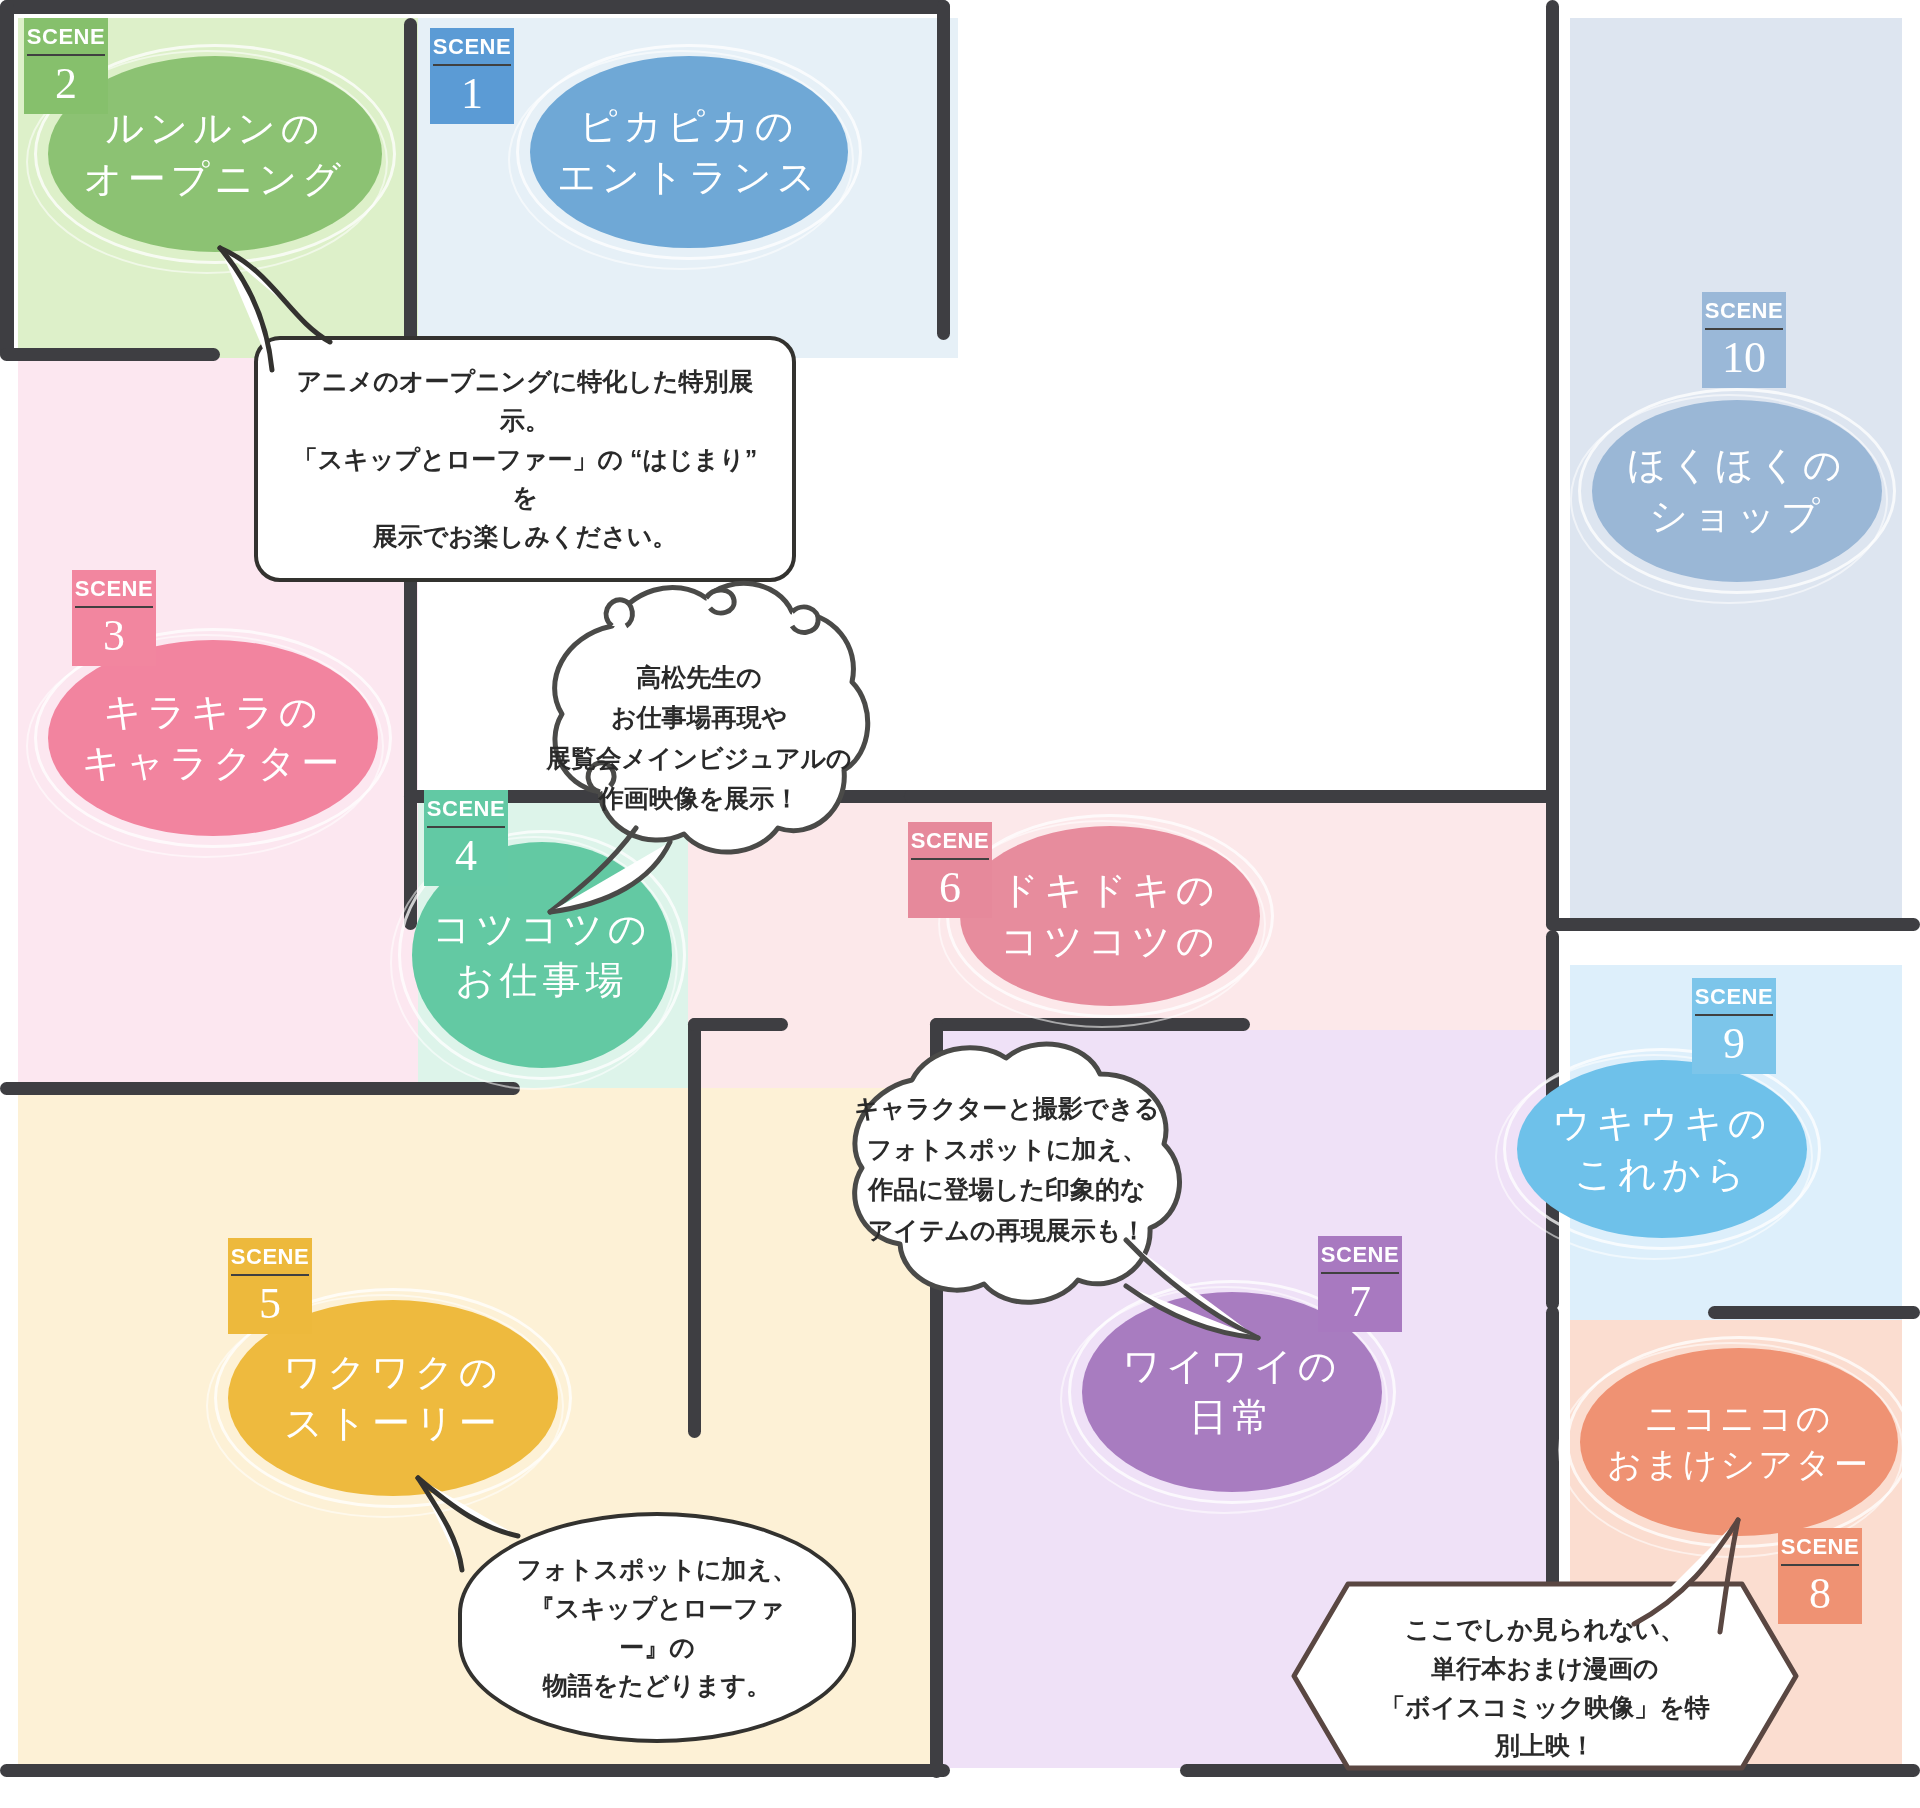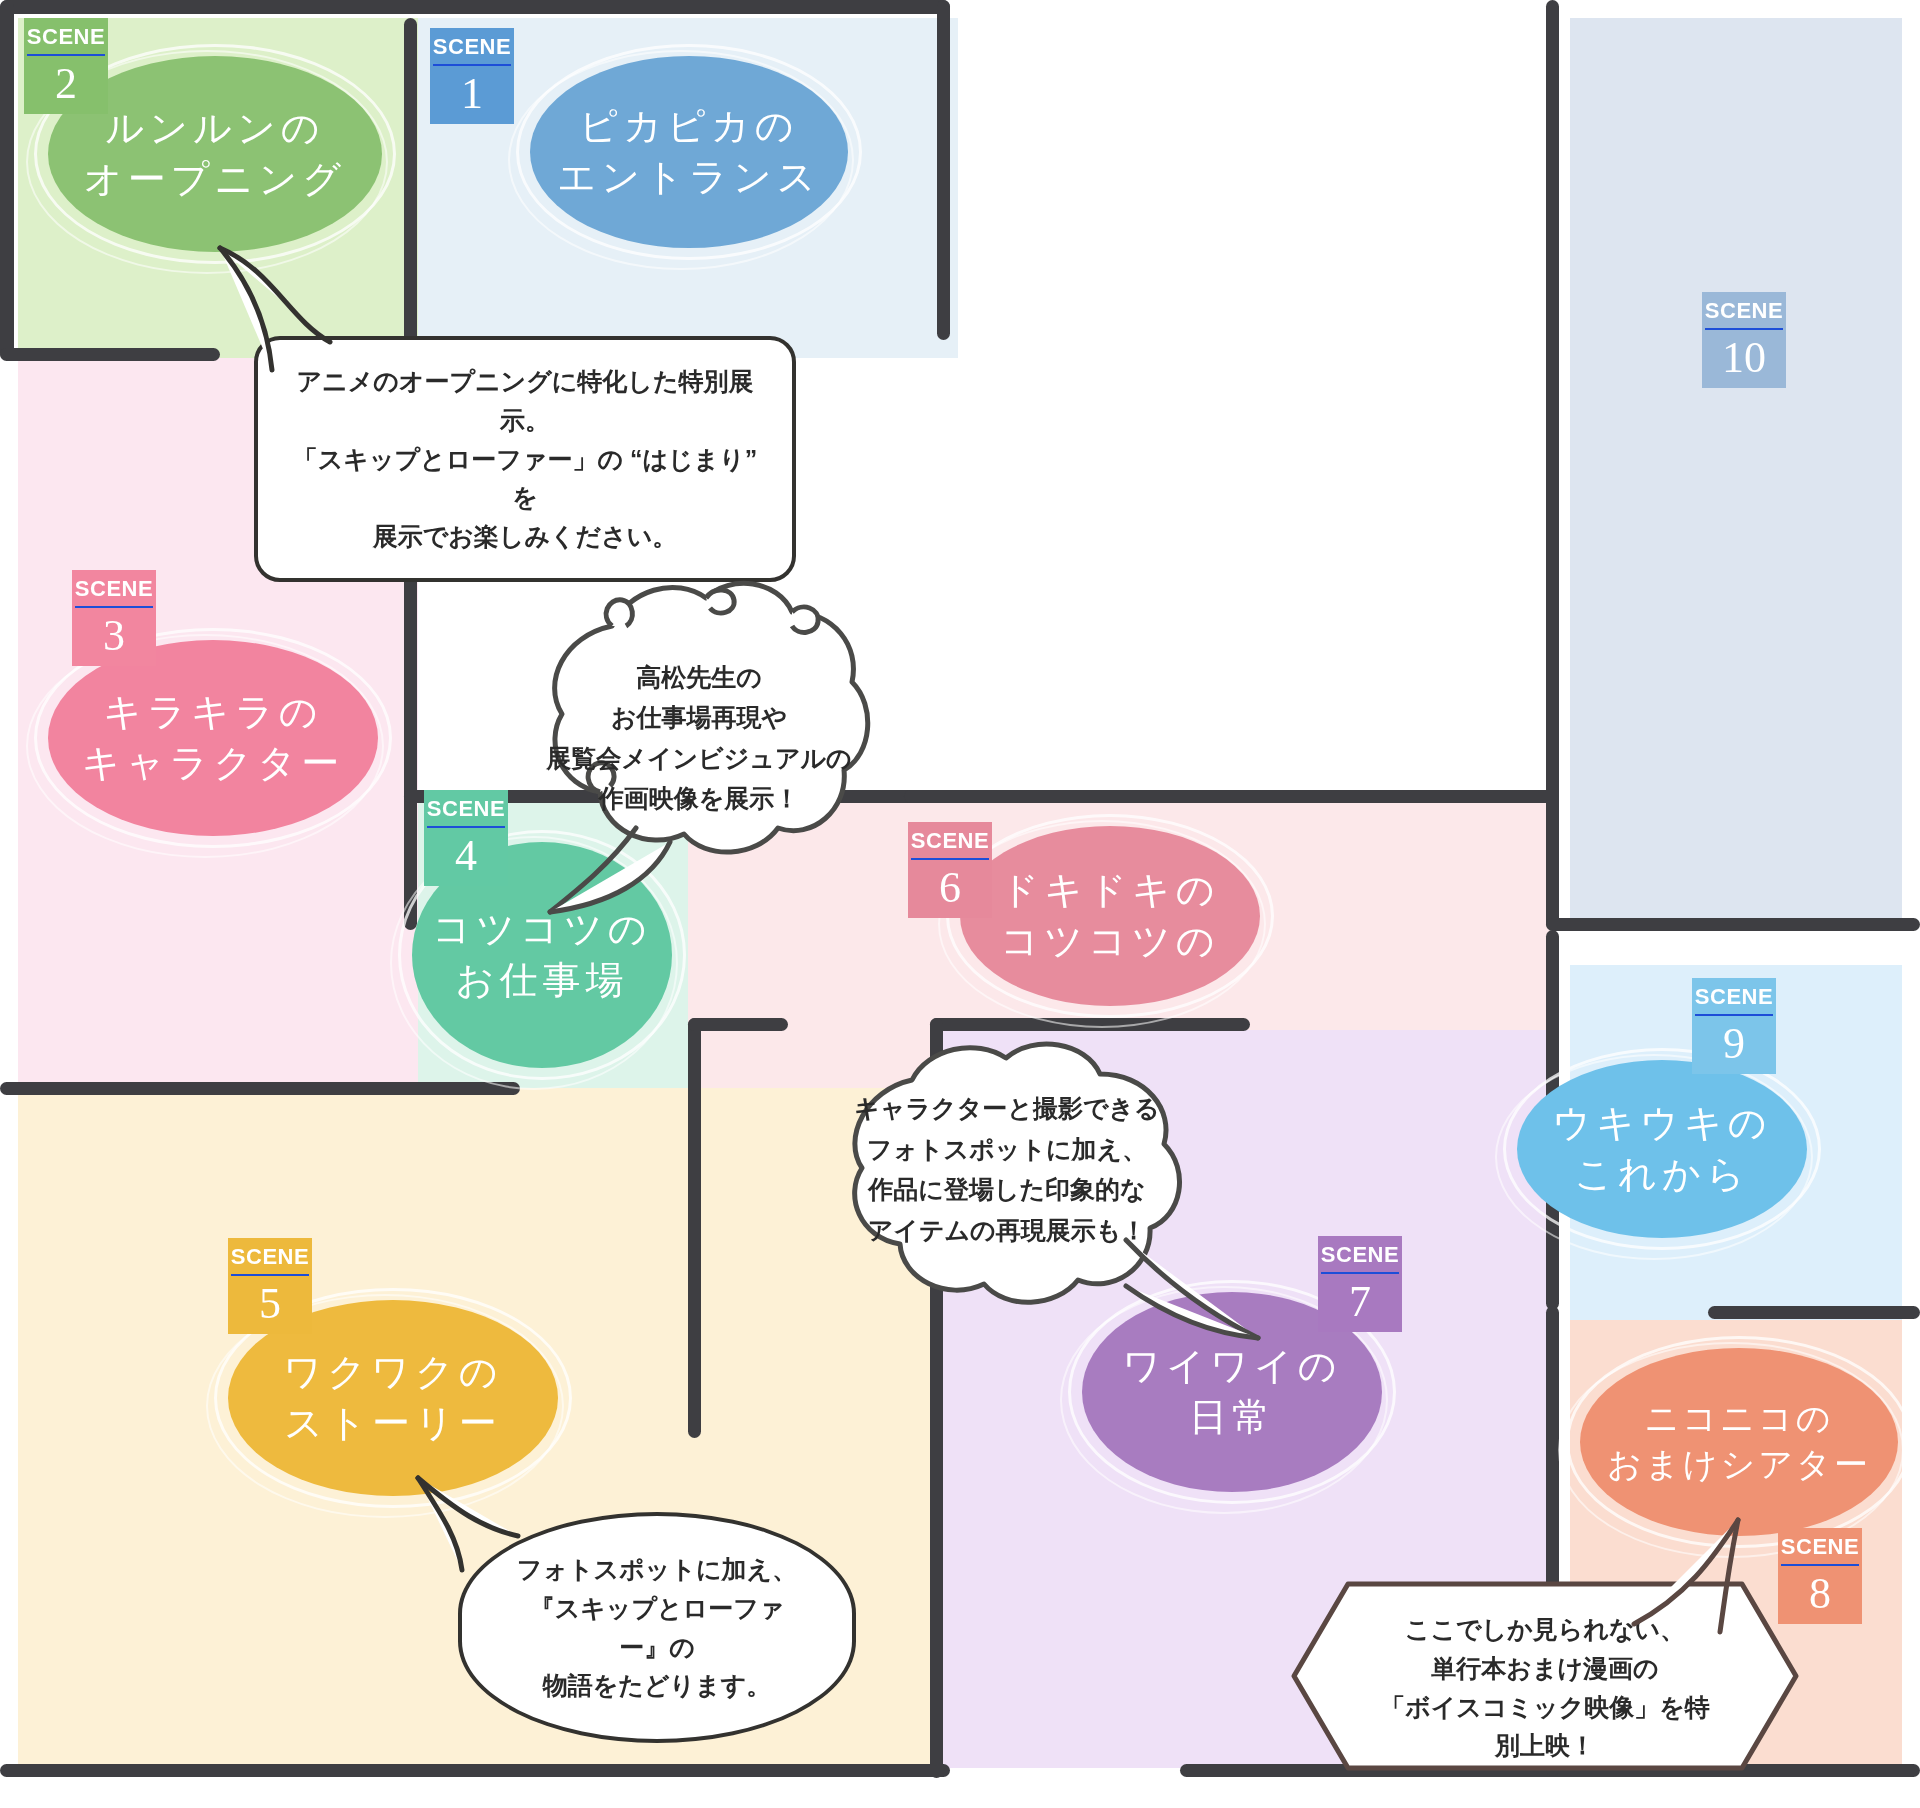--- a/index.html
+++ b/index.html
@@ -14,21 +14,21 @@
   .wall{position:absolute;background:#3e3e42;border-radius:7px;}
 
   
   .badge{
     position:absolute;width:84px;height:96px;
     display:flex;flex-direction:column;align-items:center;justify-content:center;
     color:#fff;z-index:30;
   }
   .badge .b-top{
     font-size:22px;font-weight:700;letter-spacing:.5px;line-height:1;
-    padding-bottom:6px;border-bottom:2px solid #1d4ed8;
+    padding-bottom:6px;border-bottom:2px solid #404040;
   }
   .badge .b-num{font-size:44px;line-height:1;padding-top:6px;font-family:"Liberation Serif",serif;}
 
   
   .ellipse-wrap{position:absolute;z-index:20;}
   .ellipse-wrap .halo{
     position:absolute;left:-14px;top:-12px;right:-14px;bottom:-12px;
     border-radius:50%;border:3px solid rgba(255,255,255,.75);
   }
   .ellipse-wrap .halo2{
@@ -184,20 +184,28 @@
     <div class="ellipse" style="background: rgb(168, 124, 192);">
       <span>ワイワイの</span>
       <span class="l2">日常</span>
     </div>
   </div>
   <div class="badge" style="left: 1318px; top: 1236px; background: rgb(168, 121, 192);">
     <span class="b-top">SCENE</span>
     <span class="b-num">7</span>
   </div>
 
+  <div class="ellipse-wrap" style="left:1592px;top:400px;width:290px;height:182px;">
+    <div class="halo"></div>
+    <div class="halo2"></div>
+    <div class="ellipse" style="background: rgb(154, 183, 214);">
+      <span>ほくほくの</span>
+      <span class="l2">ショップ</span>
+    </div>
+  </div>
   <div class="badge" style="left: 1702px; top: 292px; background: rgb(154, 184, 216);">
     <span class="b-top">SCENE</span>
     <span class="b-num">10</span>
   </div>
 
   <div class="ellipse-wrap" style="left:1517px;top:1060px;width:290px;height:178px;">
     <div class="halo"></div>
     <div class="halo2"></div>
     <div class="ellipse" style="background: rgb(110, 193, 234);">
       <span>ウキウキの</span>

